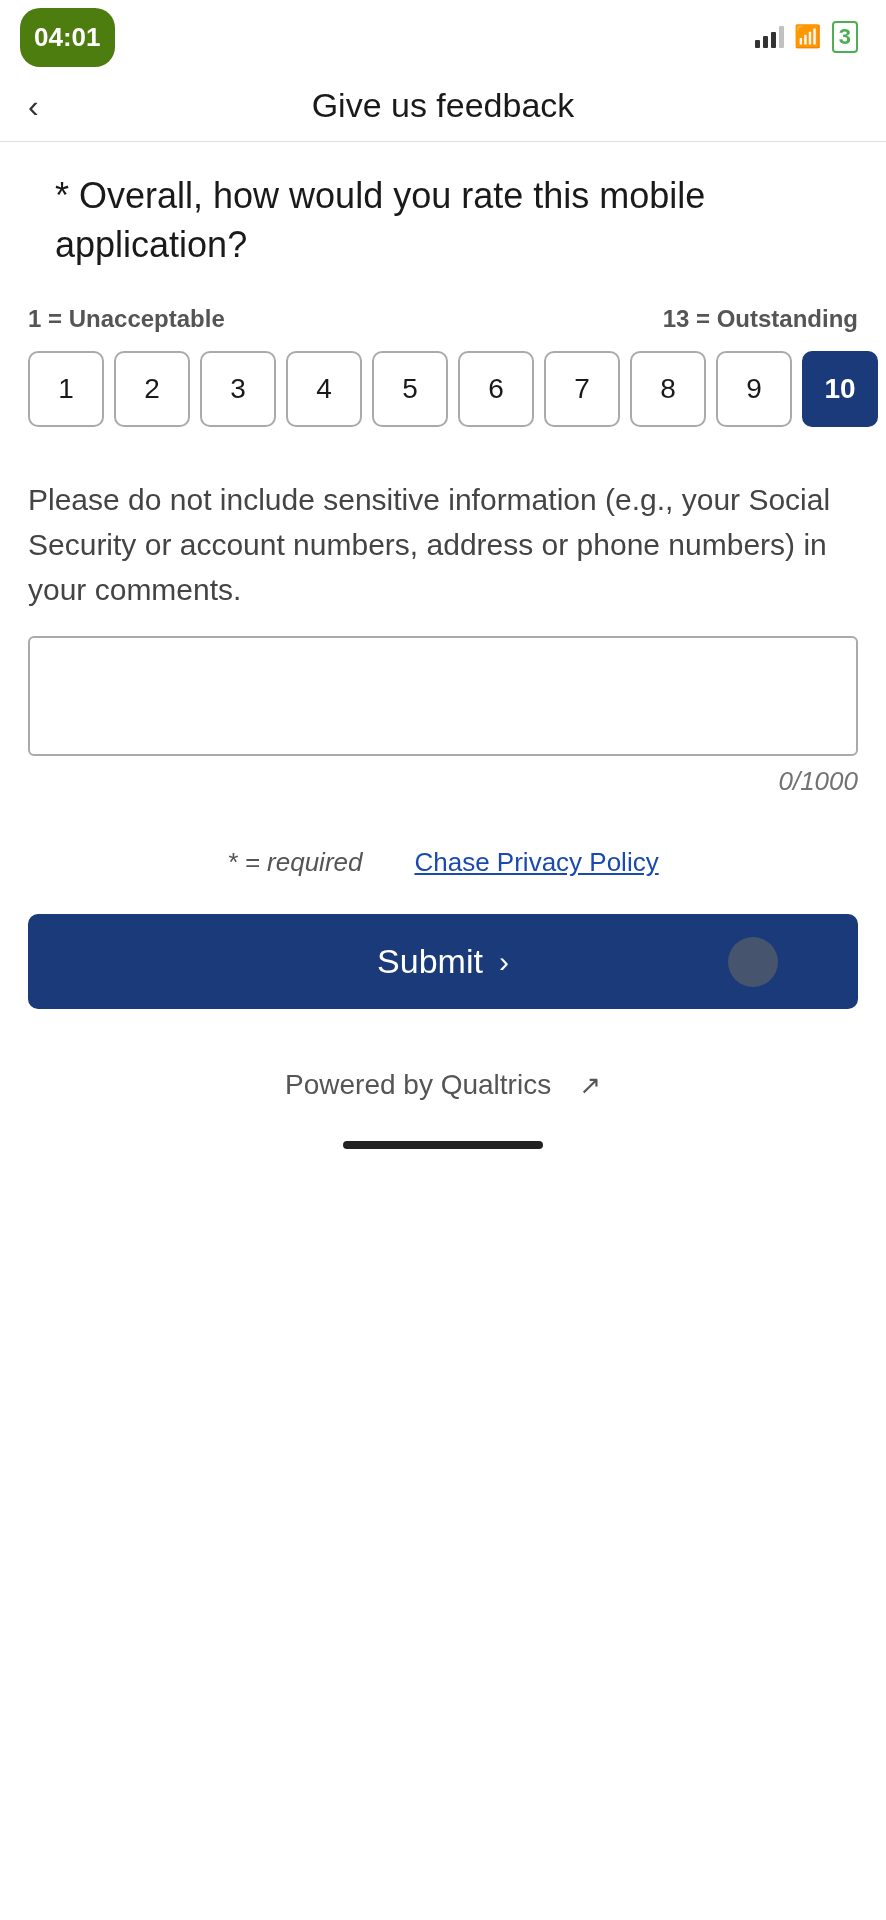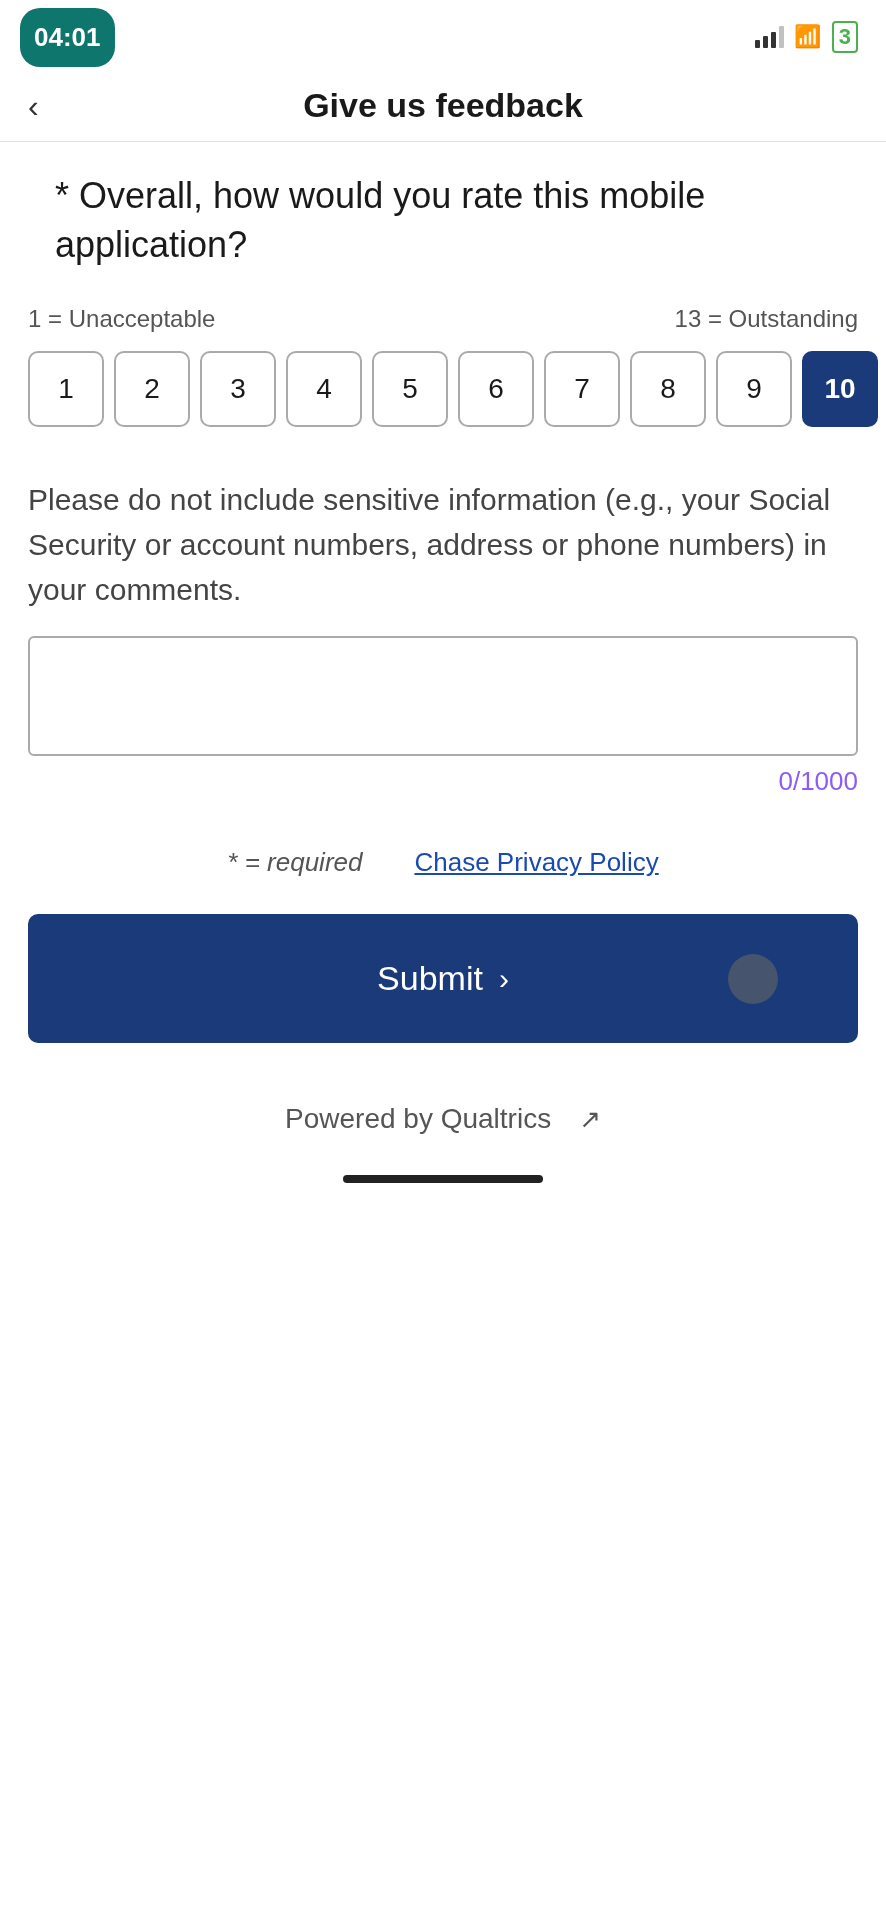--- a/index.html
+++ b/index.html
@@ -21,21 +21,21 @@
     .status-bar {
       display: flex;
       justify-content: space-between;
       align-items: center;
       padding: 12px 28px 8px 20px;
       height: 70px;
       background: #ffffff;
     }
 
     .status-time {
-      background: #0f766e;
+      background: #4d7c0f;
       color: white;
       font-weight: 700;
       font-size: 26px;
       padding: 14px 14px;
       border-radius: 20px;
     }
 
     .status-icons {
       display: flex;
       align-items: center;
@@ -90,21 +90,21 @@
       left: 28px;
       font-size: 32px;
       color: #333;
       cursor: pointer;
       text-decoration: none;
       line-height: 1;
     }
 
     .nav-title {
       font-size: 34px;
-      font-weight: 700;
+      font-weight: 400;
       color: #1a1a1a;
     }
 
     
     .main-content {
       padding: 30px 28px 40px 28px;
     }
 
     .question-label {
       font-size: 36px;
@@ -115,20 +115,21 @@
       margin-left: 27px;
     }
 
     
     .rating-labels {
       display: flex;
       justify-content: space-between;
       margin-bottom: 18px;
       font-size: 24px;
       color: #555;
+      font-weight: bold;
     }
 
     
     .rating-buttons {
       display: flex;
       gap: 10px;
       flex-wrap: nowrap;
       justify-content: space-between;
       margin-bottom: 50px;
     }
@@ -184,23 +185,24 @@
       resize: none;
       outline: none;
       color: #1a1a1a;
       background: #ffffff;
       display: block;
     }
 
     .char-count {
       text-align: right;
       font-size: 26px;
-      color: #8b5cf6;
+      color: #737373;
       margin-top: 10px;
       margin-bottom: 50px;
+      font-style: italic;
     }
 
     
     .footer-info {
       display: flex;
       align-items: center;
       justify-content: center;
       gap: 24px;
       margin-bottom: 36px;
       font-size: 26px;
@@ -218,21 +220,21 @@
       margin-left: 28px;
     }
 
     
     .submit-btn {
       width: 100%;
       background: #1a3a7a;
       color: #ffffff;
       border: none;
       border-radius: 10px;
-      padding: 45px;
+      padding: 28px;
       font-size: 34px;
       font-weight: 500;
       cursor: pointer;
       display: flex;
       align-items: center;
       justify-content: center;
       gap: 16px;
       position: relative;
       margin-bottom: 60px;
     }

